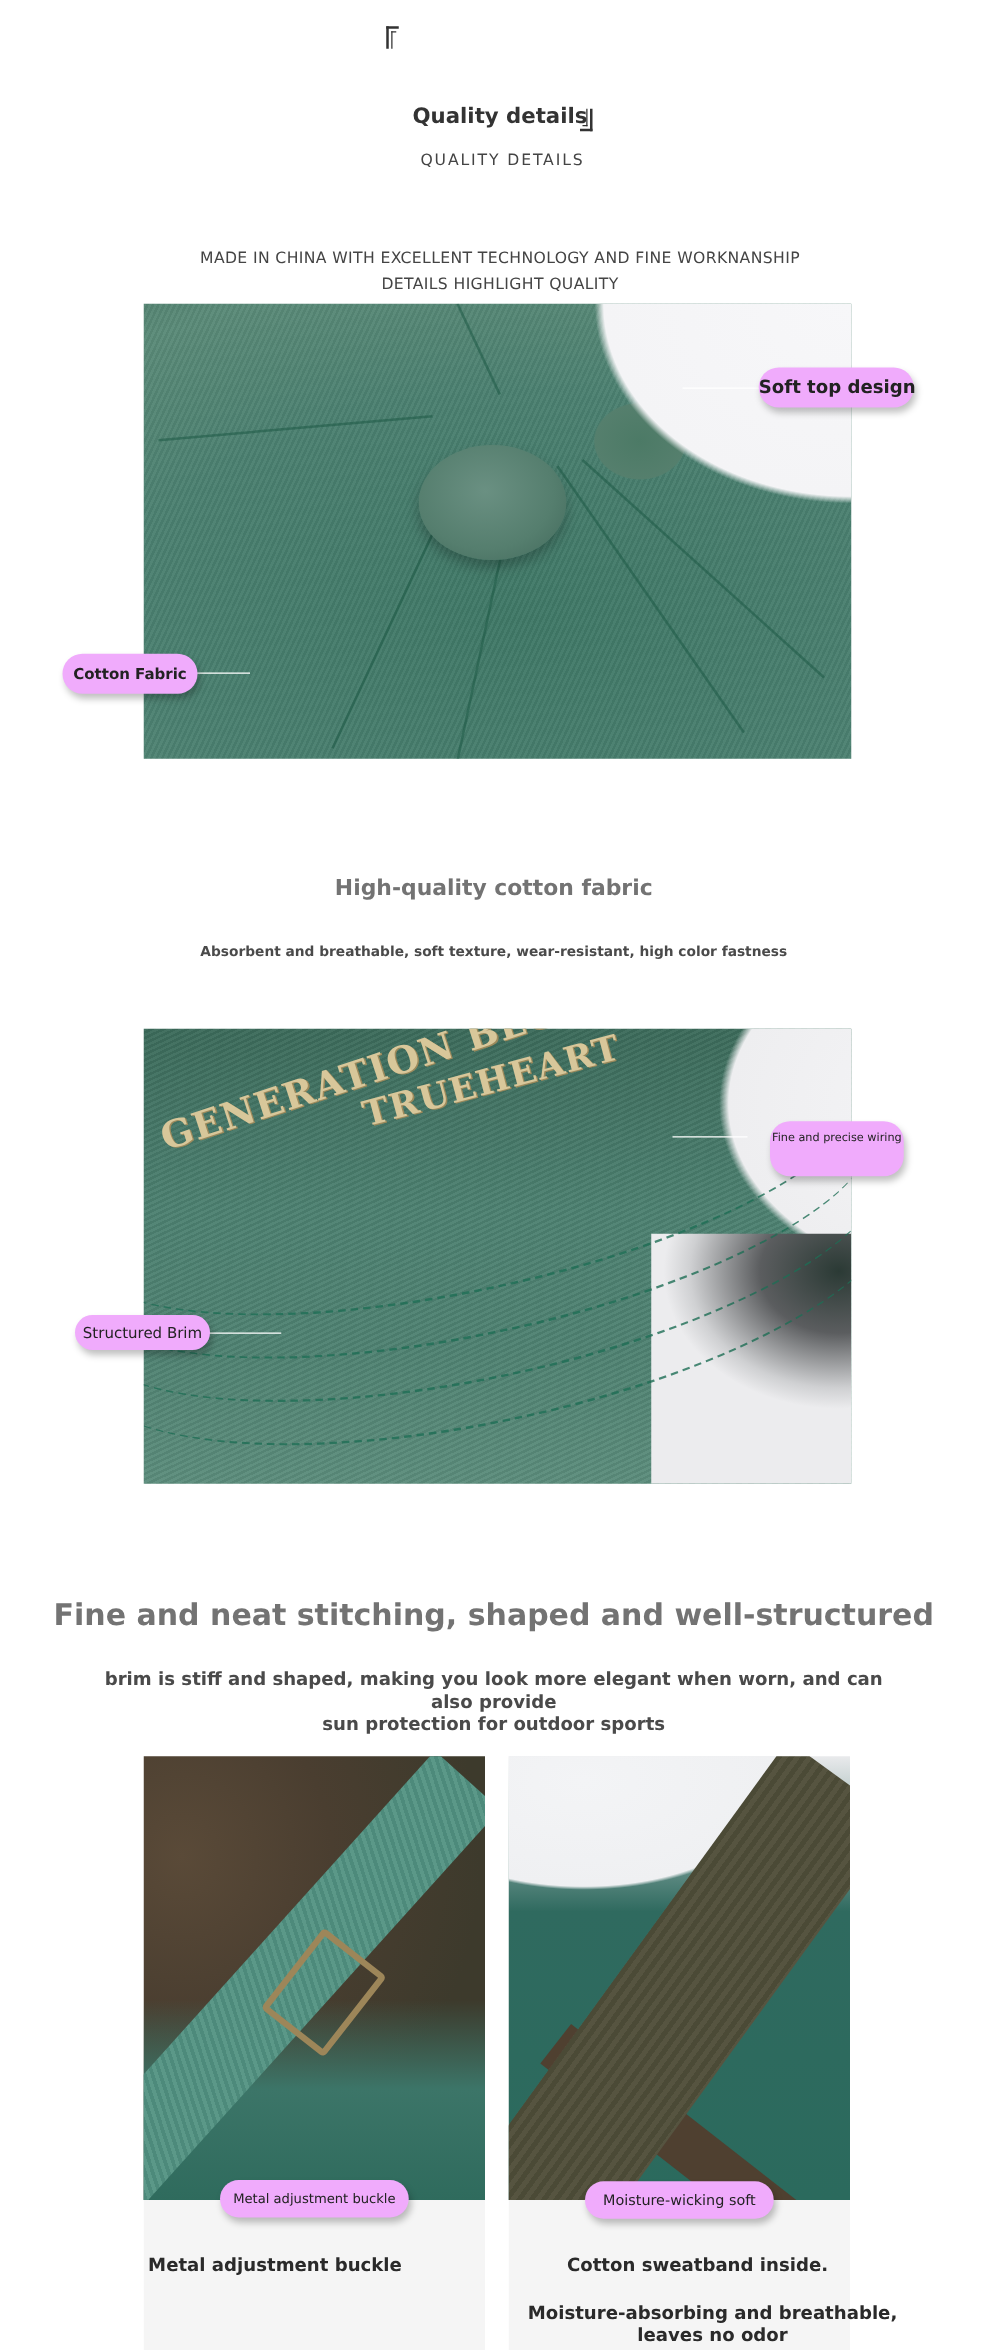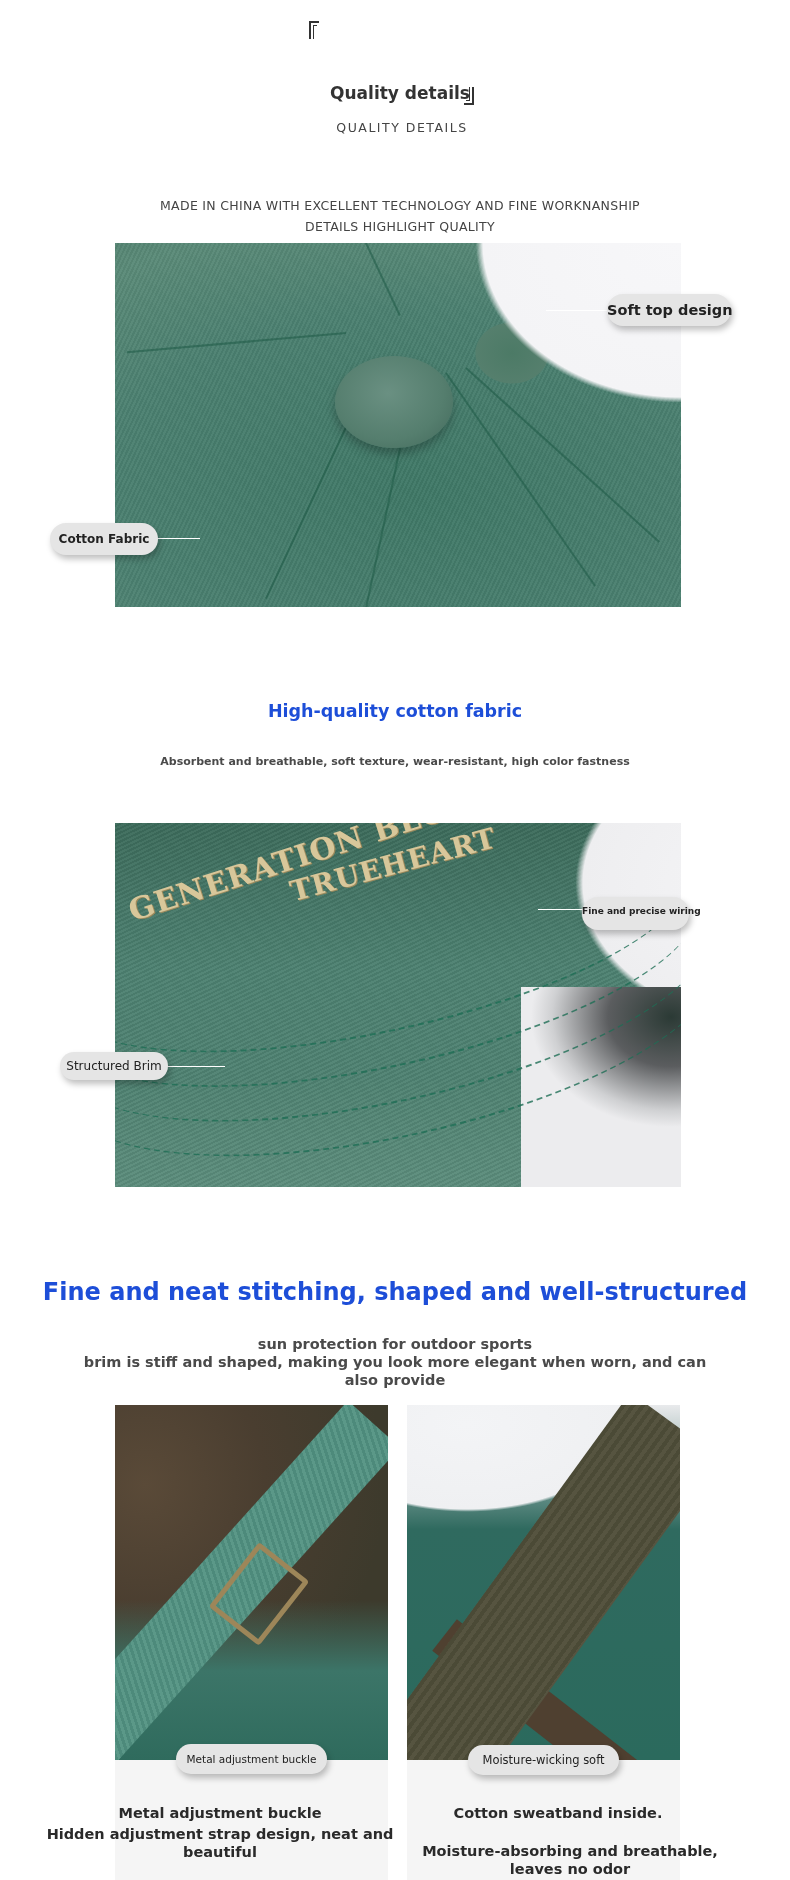--- a/index.html
+++ b/index.html
@@ -65,24 +65,24 @@
       linear-gradient(180deg, #e9eaec 0%, #2f6a5f 35%, #2b6a5d 100%);
   }
   .band { position: absolute; left: 60px; top: -30px; width: 110px; height: 520px;
     background: repeating-linear-gradient(90deg, #4b4a36 0 4px, #565440 4px 8px);
     transform: rotate(36deg); transform-origin: center; }
   .band2 { position: absolute; left: 120px; top: 180px; width: 40px; height: 260px;
     background: #4f4030; transform: rotate(-52deg); }
 
   
   .callout-line { position: absolute; height: 1px; background: #ffffff; }
-  .pill { position: absolute; background: #e5e5e5; border-radius: 16px; box-shadow: 2px 4px 6px rgba(0,0,0,0.25);
+  .pill { position: absolute; background: #f0abfc; border-radius: 16px; box-shadow: 2px 4px 6px rgba(0,0,0,0.25);
     font-weight: bold; color: #222; white-space: nowrap; text-align: center; }
 
-  .sec-title { left: 0; width: 790px; text-align: center; font-weight: bold; color: #1d4ed8; }
+  .sec-title { left: 0; width: 790px; text-align: center; font-weight: bold; color: #737373; }
   .sec-desc { text-align: center; color: #4a4a4a; font-weight: bold; }
 
   .panel { position: absolute; background: #f5f5f5; }
   .panel-text { position: absolute; text-align: center; font-weight: bold; color: #2a2a2a; font-size: 14.5px; line-height: 18px; }
 </style>
 </head>
 <body>
 
 <div class="bracket bracket-tl"></div>
 <div class="abs title-main">Quality details</div>
@@ -116,46 +116,45 @@
   <div class="white"></div>
   <div class="shadow"></div>
   <div class="emb" style="left:20px; top:70px; font-size:30px; transform:rotate(-18deg); transform-origin:left bottom;">GENERATION BLOOM</div>
   <div class="emb" style="left:180px; top:52px; font-size:28px; transform:rotate(-15deg); transform-origin:left bottom;">TRUEHEART</div>
   <div class="stitch" style="left:-60px; top:20px; width:640px; height:190px; transform:rotate(-12deg);"></div>
   <div class="stitch" style="left:-60px; top:45px; width:650px; height:200px; transform:rotate(-12deg);"></div>
   <div class="stitch" style="left:-60px; top:70px; width:660px; height:210px; transform:rotate(-12deg);"></div>
   <div class="stitch" style="left:-60px; top:95px; width:670px; height:220px; transform:rotate(-12deg);"></div>
 </div>
 <div class="callout-line" style="left:538px; top:909px; width:60px;"></div>
-<div class="pill" style="left:582px; top:897px; width:107px; height:33px; line-height:28px; font-size:9px; font-weight:bold;">Fine and precise wiring</div>
+<div class="pill" style="left:616px; top:897px; width:107px; height:44px; line-height:28px; font-size:9px; font-weight:normal;">Fine and precise wiring</div>
 <div class="callout-line" style="left:165px; top:1066px; width:60px;"></div>
 <div class="pill" style="left:60px; top:1052px; width:108px; height:28px; line-height:28px; font-size:12px; font-weight:normal;">Structured Brim</div>
 
 <div class="abs sec-title" style="top:1238px; font-size:24px; font-weight:bold;">Fine and neat stitching, shaped and well-structured</div>
 <div class="abs sec-desc" style="left:70px; width:650px; top:1295px; font-size:14.5px; line-height:18px;">
+  <div>brim is stiff and shaped, making you look more elegant when worn, and can also provide</div>
   <div>sun protection for outdoor sports</div>
-  <div>brim is stiff and shaped, making you look more elegant when worn, and can also provide</div>
 </div>
 
 <div class="panel" style="left:115px; top:1757px; width:273px; height:123px;"></div>
 <div class="panel" style="left:407px; top:1757px; width:273px; height:123px;"></div>
 
 <div class="photo photo-3" title="Metal adjustment buckle on back strap">
   <div class="strap"></div>
   <div class="buckle"></div>
 </div>
 <div class="photo photo-4" title="Inner cotton sweatband">
   <div class="band2"></div>
   <div class="band"></div>
 </div>
 
 <div class="pill" style="left:176px; top:1744px; width:151px; height:30px; line-height:30px; font-size:10.5px; font-weight:normal;">Metal adjustment buckle</div>
 <div class="pill" style="left:468px; top:1745px; width:151px; height:30px; line-height:30px; font-size:11.5px; font-weight:normal;">Moisture-wicking soft</div>
 
 <div class="panel-text" style="left:40px; width:360px; top:1804px;">
   <div>Metal adjustment buckle</div>
-  <div style="margin-top:3px;">Hidden adjustment strap design, neat and beautiful</div>
 </div>
 <div class="panel-text" style="left:420px; width:300px; top:1804px;">
   <div style="padding-right:24px;">Cotton sweatband inside.</div>
   <div style="margin-top:20px;">Moisture-absorbing and breathable,</div>
   <div>leaves no odor</div>
 </div>
 
 </body></html>

